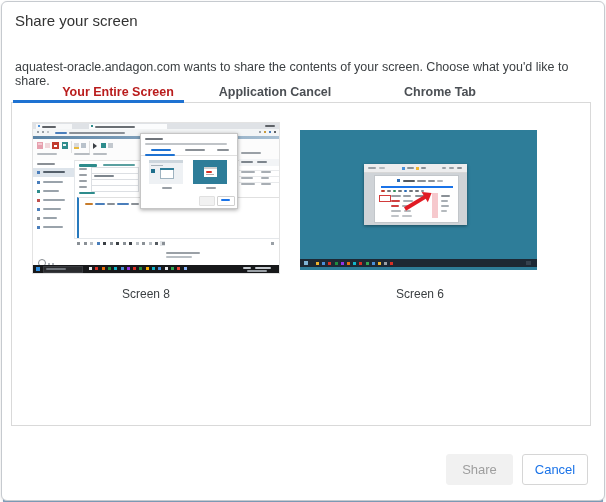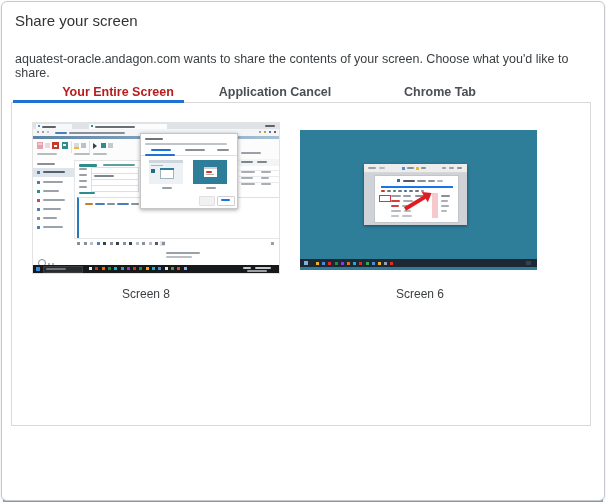--- a/index.html
+++ b/index.html
@@ -2,21 +2,21 @@
 <html><head>
 <meta charset="utf-8">
 <style>
   html,body{margin:0;padding:0;background:#fff;width:606px;height:502px;overflow:hidden;
     font-family:"Liberation Sans", sans-serif;}
   .stage{position:relative;width:606px;height:502px;}
   .bg-edge{position:absolute;left:3px;right:3px;bottom:0;height:3px;background:#87a7c4;}
   .dialog{position:absolute;left:1px;top:1px;width:602px;height:498px;background:#fff;
     border:1px solid #c6cacf;border-radius:6px;box-shadow:0 1px 3px rgba(0,0,0,.12);}
   .title{position:absolute;left:13px;top:10px;font-size:15px;color:#333;}
-  .subtitle{position:absolute;left:13px;top:50px;font-size:12.5px;color:#3c4043;}
+  .subtitle{position:absolute;left:13px;top:58px;font-size:12.5px;color:#3c4043;}
 
   .tab{position:absolute;top:83px;transform:translateX(-50%);font-size:12.5px;font-weight:700;
     color:#4b4f54;cursor:pointer;white-space:nowrap;}
   .tab.active{color:#b91c1c;}
   .underline{position:absolute;left:11px;top:98px;width:171px;height:3px;background:#1e72d2;z-index:3;}
   .panel{position:absolute;left:9px;top:100px;width:578px;height:322px;border:1px solid #d9d9d9;background:#fff;}
 
   .thumb{position:absolute;cursor:pointer;}
   .thumb *{position:absolute;}
   .s1{left:21px;top:20px;width:246px;height:150px;background:#fff;outline:1px solid #e3e3e3;}
@@ -306,15 +306,19 @@
               <i style="left: 74.4px; top: 0px; width: 3px; height: 3px; background: rgb(217, 48, 37);"></i>
             </div>
         <div style="left:226px;top:2px;width:5px;height:4px;background:#35414e;"></div>
       </div>
     </div>
 
     <div class="slabel" style="left:134px">Screen 8</div>
     <div class="slabel" style="left:408px">Screen 6</div>
   </div>
 
+  <div class="btns">
+    <button class="btn share">Share</button>
+    <button class="btn cancel">Cancel</button>
+  </div>
 
 </div>
 </div>
 
 </body></html>

